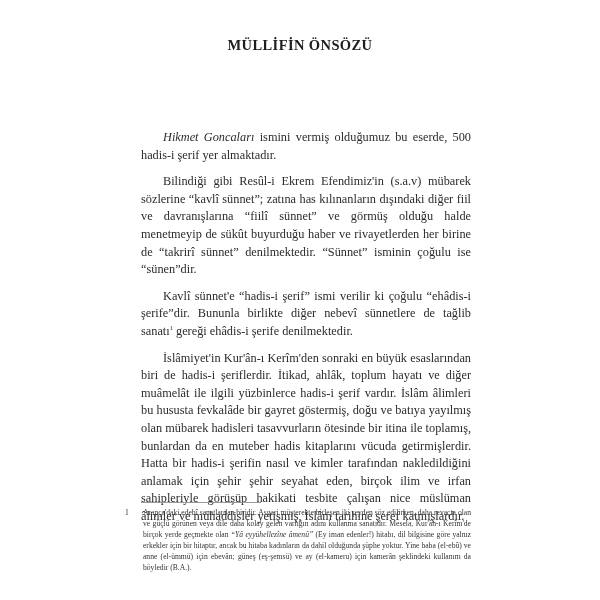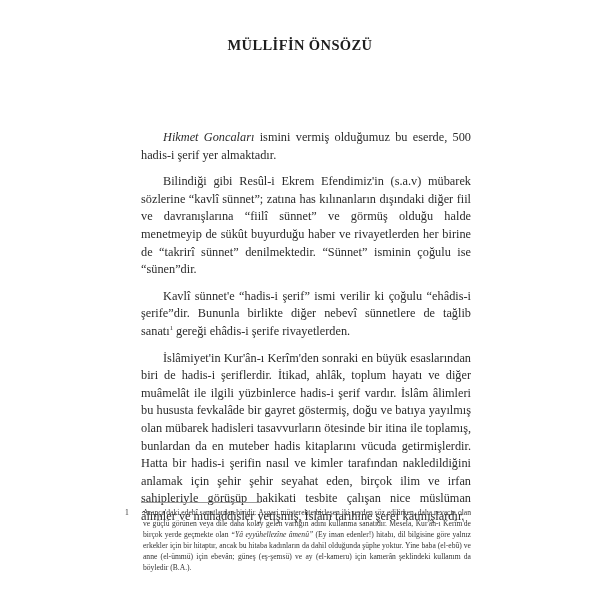--- a/index.html
+++ b/index.html
@@ -94,21 +94,21 @@
 
 <div class="page">
 
   <div class="title">MÜLLİFİN ÖNSÖZÜ</div>
 
   <div class="body-text">
     <p class="first"><em>Hikmet Goncaları</em><span> ismini vermiş olduğumuz bu eserde, 500 hadis-i şerif yer almaktadır.</span></p>
 
     <p>Bilindiği gibi Resûl-i Ekrem Efendimiz'in (s.a.v) mübarek sözlerine “kavlî sünnet”; zatına has kılınanların dışındaki diğer fiil ve davranışlarına “fiilî sünnet” ve görmüş olduğu halde menetmeyip de sükût buyurduğu haber ve rivayetlerden her birine de “takrirî sünnet” denilmektedir. “Sünnet” isminin çoğulu ise “sünen”dir.</p>
 
-    <p><span>Kavlî sünnet'e “hadis-i şerif” ismi verilir ki çoğulu “ehâdis-i şerife”dir. Bununla birlikte diğer nebevî sünnetlere de tağlib sanatı</span><sup class="fnref">1</sup><span> gereği ehâdis-i şerife rivayetlerden.</span></p>
+    <p><span>Kavlî sünnet'e “hadis-i şerif” ismi verilir ki çoğulu “ehâdis-i şerife”dir. Bununla birlikte diğer nebevî sünnetlere de tağlib sanatı</span><sup class="fnref">1</sup><span> gereği ehâdis-i şerife denilmektedir.</span></p>
 
     <p>İslâmiyet'in Kur'ân-ı Kerîm'den sonraki en büyük esaslarından biri de hadis-i şeriflerdir. İtikad, ahlâk, toplum hayatı ve diğer muâmelât ile ilgili yüzbinlerce hadis-i şerif vardır. İslâm âlimleri bu hususta fevkalâde bir gayret göstermiş, doğu ve batıya yayılmış olan mübarek hadisleri tasavvurların ötesinde bir itina ile toplamış, bunlardan da en muteber hadis kitaplarını vücuda getirmişlerdir. Hatta bir hadis-i şerifin nasıl ve kimler tarafından nakledildiğini anlamak için şehir şehir seyahat eden, birçok ilim ve irfan sahipleriyle görüşüp hakikati tesbite çalışan nice müslüman âlimler ve muhaddisler yetişmiş, İslâm tarihine şeref katmışlardır.</p>
   </div>
 
   <div class="fn-rule"></div>
 
   <div class="footnote">
     <span class="fn-num">1</span>
     <span class="fn-body"><span>Arapça'daki edebî sanatlardan biridir. Asgari müşterekte birleşen iki şeyden söz edilirken, daha revaçta olan ve güçlü görünen veya dile daha kolay gelen varlığın adını kullanma sanatıdır. Mesela, Kur'ân-ı Kerîm'de birçok yerde geçmekte olan </span><em>“Yâ eyyühellezîne âmenû”</em><span> (Ey iman edenler!) hitabı, dil bilgisine göre yalnız erkekler için bir hitaptır, ancak bu hitaba kadınların da dahil olduğunda şüphe yoktur. Yine baba (el-ebû) ve anne (el-ümmü) için ebevân; güneş (eş-şemsü) ve ay (el-kameru) için kamerân şeklindeki kullanım da böyledir (B.A.).</span></span>
   </div>

